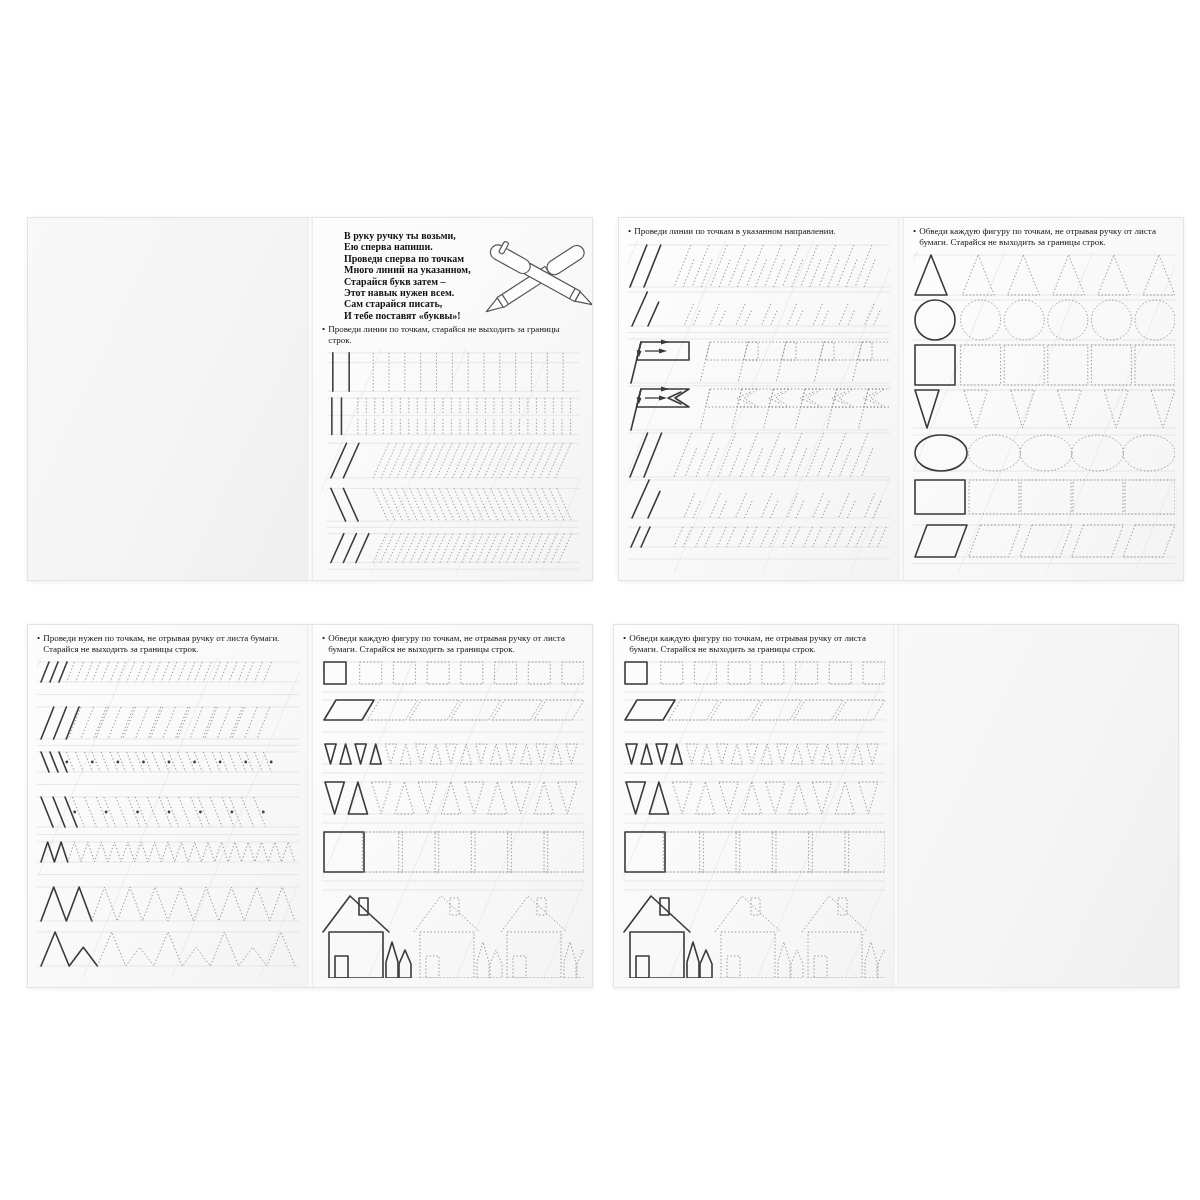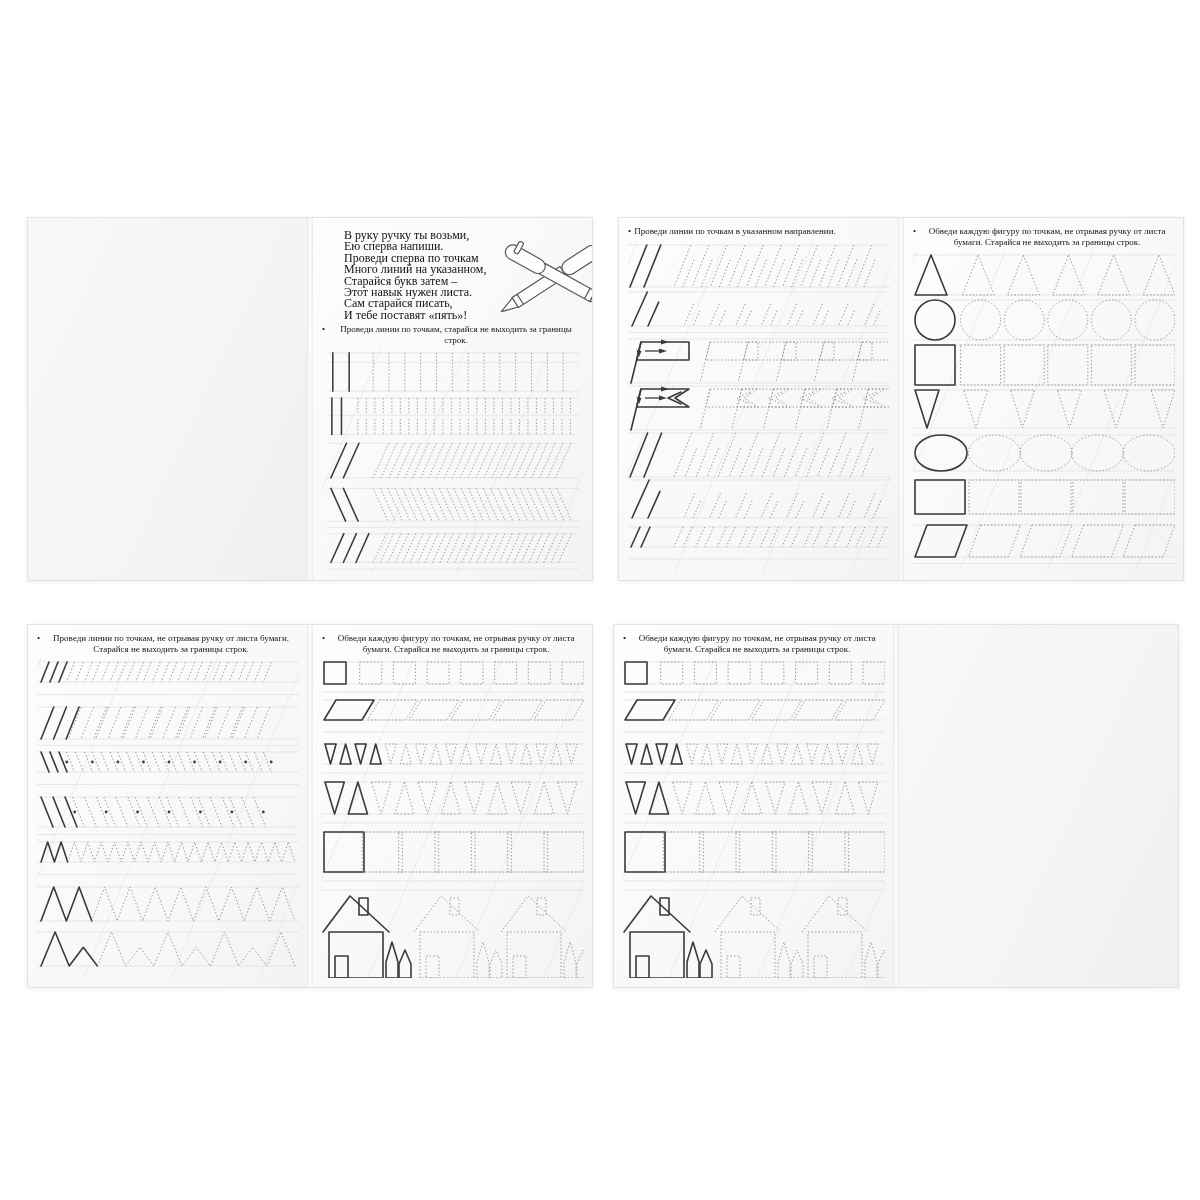--- a/index.html
+++ b/index.html
@@ -6,23 +6,23 @@
   .canvas{position:relative;width:1200px;height:1200px;background:#ffffff;overflow:hidden;
           font-family:"Liberation Serif", serif;}
   .spread{position:absolute;display:flex;background:#fafafa;border:1px solid #e3e3e3;
           box-shadow:0 1px 5px rgba(0,0,0,0.07);}
   .page{width:279px;height:362px;box-sizing:border-box;padding:8px 8px 6px 9px;
         background:linear-gradient(125deg,#fdfdfd 0%,#f7f7f7 70%,#f3f3f3 100%);
         display:flex;flex-direction:column;overflow:hidden;}
   .page.blank{background:linear-gradient(115deg,#f8f8f8 0%,#f4f4f4 60%,#efefef 100%);}
   .gutter{width:6px;background:linear-gradient(90deg,rgba(0,0,0,0.07),rgba(0,0,0,0) 35%,rgba(0,0,0,0) 65%,rgba(0,0,0,0.07));}
   .instr{font-size:9px;line-height:10.5px;color:#151515;display:flex;gap:3px;margin:0 0 2px 0;}
-  .instr .btxt{display:block;text-align:center;}
+  .instr .btxt{display:block;}
   .poemwrap{display:flex;align-items:flex-start;height:98px;margin-bottom:2px;}
-  .poem{font-weight:normal;font-size:12px;line-height:11.4px;color:#111;white-space:nowrap;
+  .poem{font-weight:bold;font-size:10px;line-height:11.4px;color:#111;white-space:nowrap;
         padding-left:22px;padding-top:4px;flex:0 0 auto;}
   .pens{flex:0 0 auto;margin-left:2px;}
   svg.rows{display:block;margin-top:2px;}
   
   .st{stroke:#3a3a3a;stroke-width:1.6;fill:none;stroke-linecap:round;stroke-linejoin:round;}
   .stn{stroke:#3a3a3a;stroke-width:1.3;fill:none;stroke-linejoin:round;}
   .dt{stroke:#8a8a8a;stroke-width:0.9;fill:none;stroke-dasharray:1.4 2.1;stroke-linejoin:round;}
   .rl{stroke:#dedede;stroke-width:0.7;}
   .gd{stroke:#e7e7e7;stroke-width:0.8;}
   .ar{fill:#3a3a3a;stroke:none;}
@@ -37,23 +37,23 @@
     <div class="page blank"></div>
     <div class="gutter"></div>
     <div class="page">
       <div class="poemwrap">
         <div class="poem">
           <div>В руку ручку ты возьми,</div>
           <div>Ею сперва напиши.</div>
           <div>Проведи сперва по точкам</div>
           <div>Много линий на указанном,</div>
           <div>Старайся букв затем –</div>
-          <div>Этот навык нужен листа.</div>
+          <div>Этот навык нужен всем.</div>
           <div>Сам старайся писать,</div>
-          <div>И тебе поставят «пять»!</div>
+          <div>И тебе поставят «буквы»!</div>
         </div>
         <svg class="pens" width="128" height="96" viewBox="0 0 130 96">
           <g fill="#fdfdfd" stroke="#555" stroke-width="1.2" stroke-linejoin="round">
             <g transform="rotate(-33 65 48)">
               <polygon points="1,52 18,46.5 18,57.5"></polygon>
               <rect x="18" y="46" width="58" height="12"></rect>
               <line x1="24" y1="46" x2="24" y2="58"></line>
               <rect x="76" y="44.5" width="42" height="15" rx="7.5"></rect>
             </g>
             <g transform="rotate(29 65 48)">
@@ -486,21 +486,21 @@
           <polygon points="170.5,274.0 210.5,274.0 198.5,306.0 158.5,306.0" class="dt"></polygon>
           <polygon points="222.0,274.0 262.0,274.0 250.0,306.0 210.0,306.0" class="dt"></polygon>
         </svg>
     </div>
   </div>
 
   <div class="spread" style="left:27px;top:624px;">
     <div class="page">
       <div class="instr">
         <span class="b">•</span>
-        <span class="btxt">Проведи линии по точкам, не отрывая ручку от листа бумаги. Старайся не выходить за границы строк.</span>
+        <span class="btxt">Проведи нужен по точкам, не отрывая ручку от листа бумаги. Старайся не выходить за границы строк.</span>
       </div>
       <svg class="rows" width="262" height="320" viewBox="0 0 262 320">
           <line x1="-130" y1="320" x2="4.400000000000006" y2="0" class="gd"></line>
           <line x1="-42" y1="320" x2="92.4" y2="0" class="gd"></line>
           <line x1="46" y1="320" x2="180.4" y2="0" class="gd"></line>
           <line x1="134" y1="320" x2="268.4" y2="0" class="gd"></line>
           <line x1="222" y1="320" x2="356.4" y2="0" class="gd"></line>
           <line x1="0" y1="4" x2="262" y2="4" class="rl"></line>
           <line x1="0" y1="24" x2="262" y2="24" class="rl"></line>
           <line x1="0" y1="36.5" x2="262" y2="36.5" class="rl"></line>

